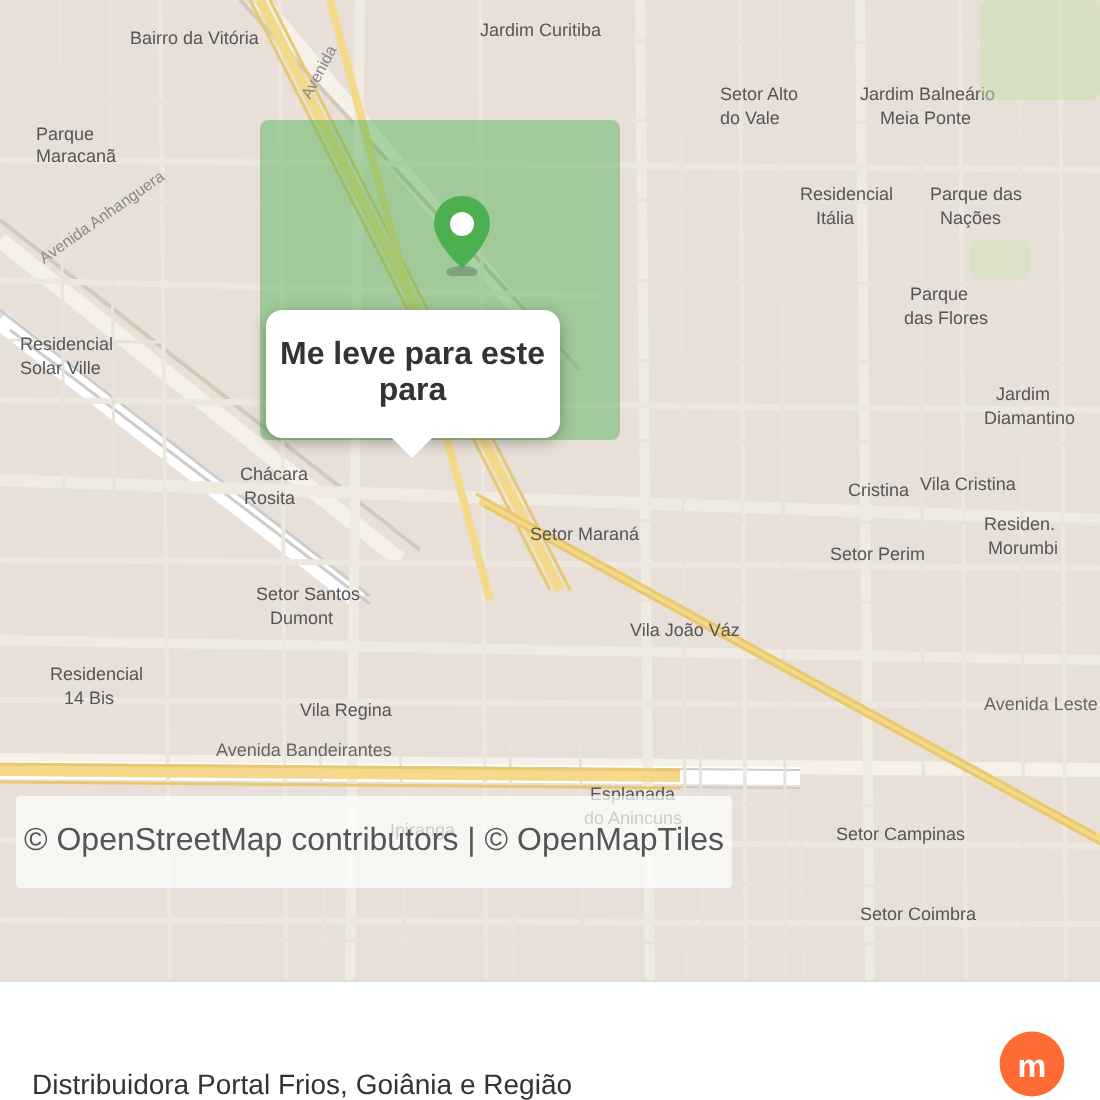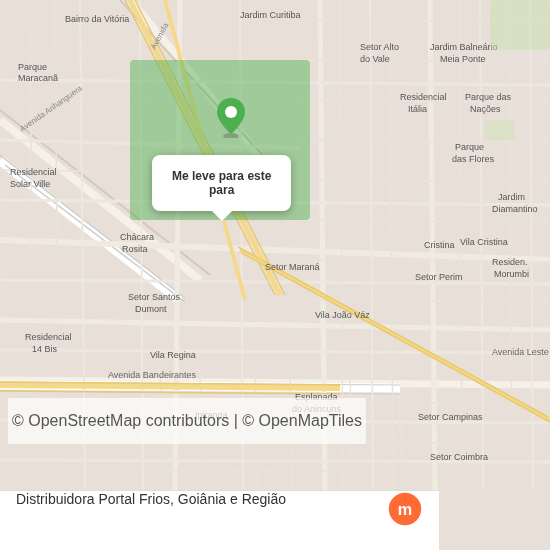--- a/index.html
+++ b/index.html
@@ -22,25 +22,25 @@
     
     #map-svg {
       width: 100%;
       height: 100%;
     }
 
     
     #popup {
       position: absolute;
       top: 155px;
-      left: 152px;
+      left: 133px;
       background: white;
       border-radius: 8px;
-      padding: 14px 20px;
-      font-size: 12px;
+      padding: 14px 7px;
+      font-size: 16px;
       font-weight: bold;
       color: #333;
       box-shadow: 0 2px 8px rgba(0,0,0,0.3);
       text-align: center;
       white-space: nowrap;
       z-index: 10;
     }
 
     #popup::after {
       content: '';
@@ -68,25 +68,25 @@
       left: 130px;
       width: 180px;
       height: 160px;
       background: rgba(76, 175, 80, 0.45);
       border-radius: 4px;
       z-index: 5;
     }
 
     
     #bottom-bar {
-      width: 439px;
+      width: 550px;
       height: 60px;
       background: white;
       display: flex;
-      align-items: flex-start;
+      align-items: flex-end;
       padding: 0 16px;
       border-top: 1px solid #ddd;
       justify-content: space-between;
     }
 
     #bottom-title {
       font-size: 14px;
       color: #333;
       font-weight: 500;
     }

